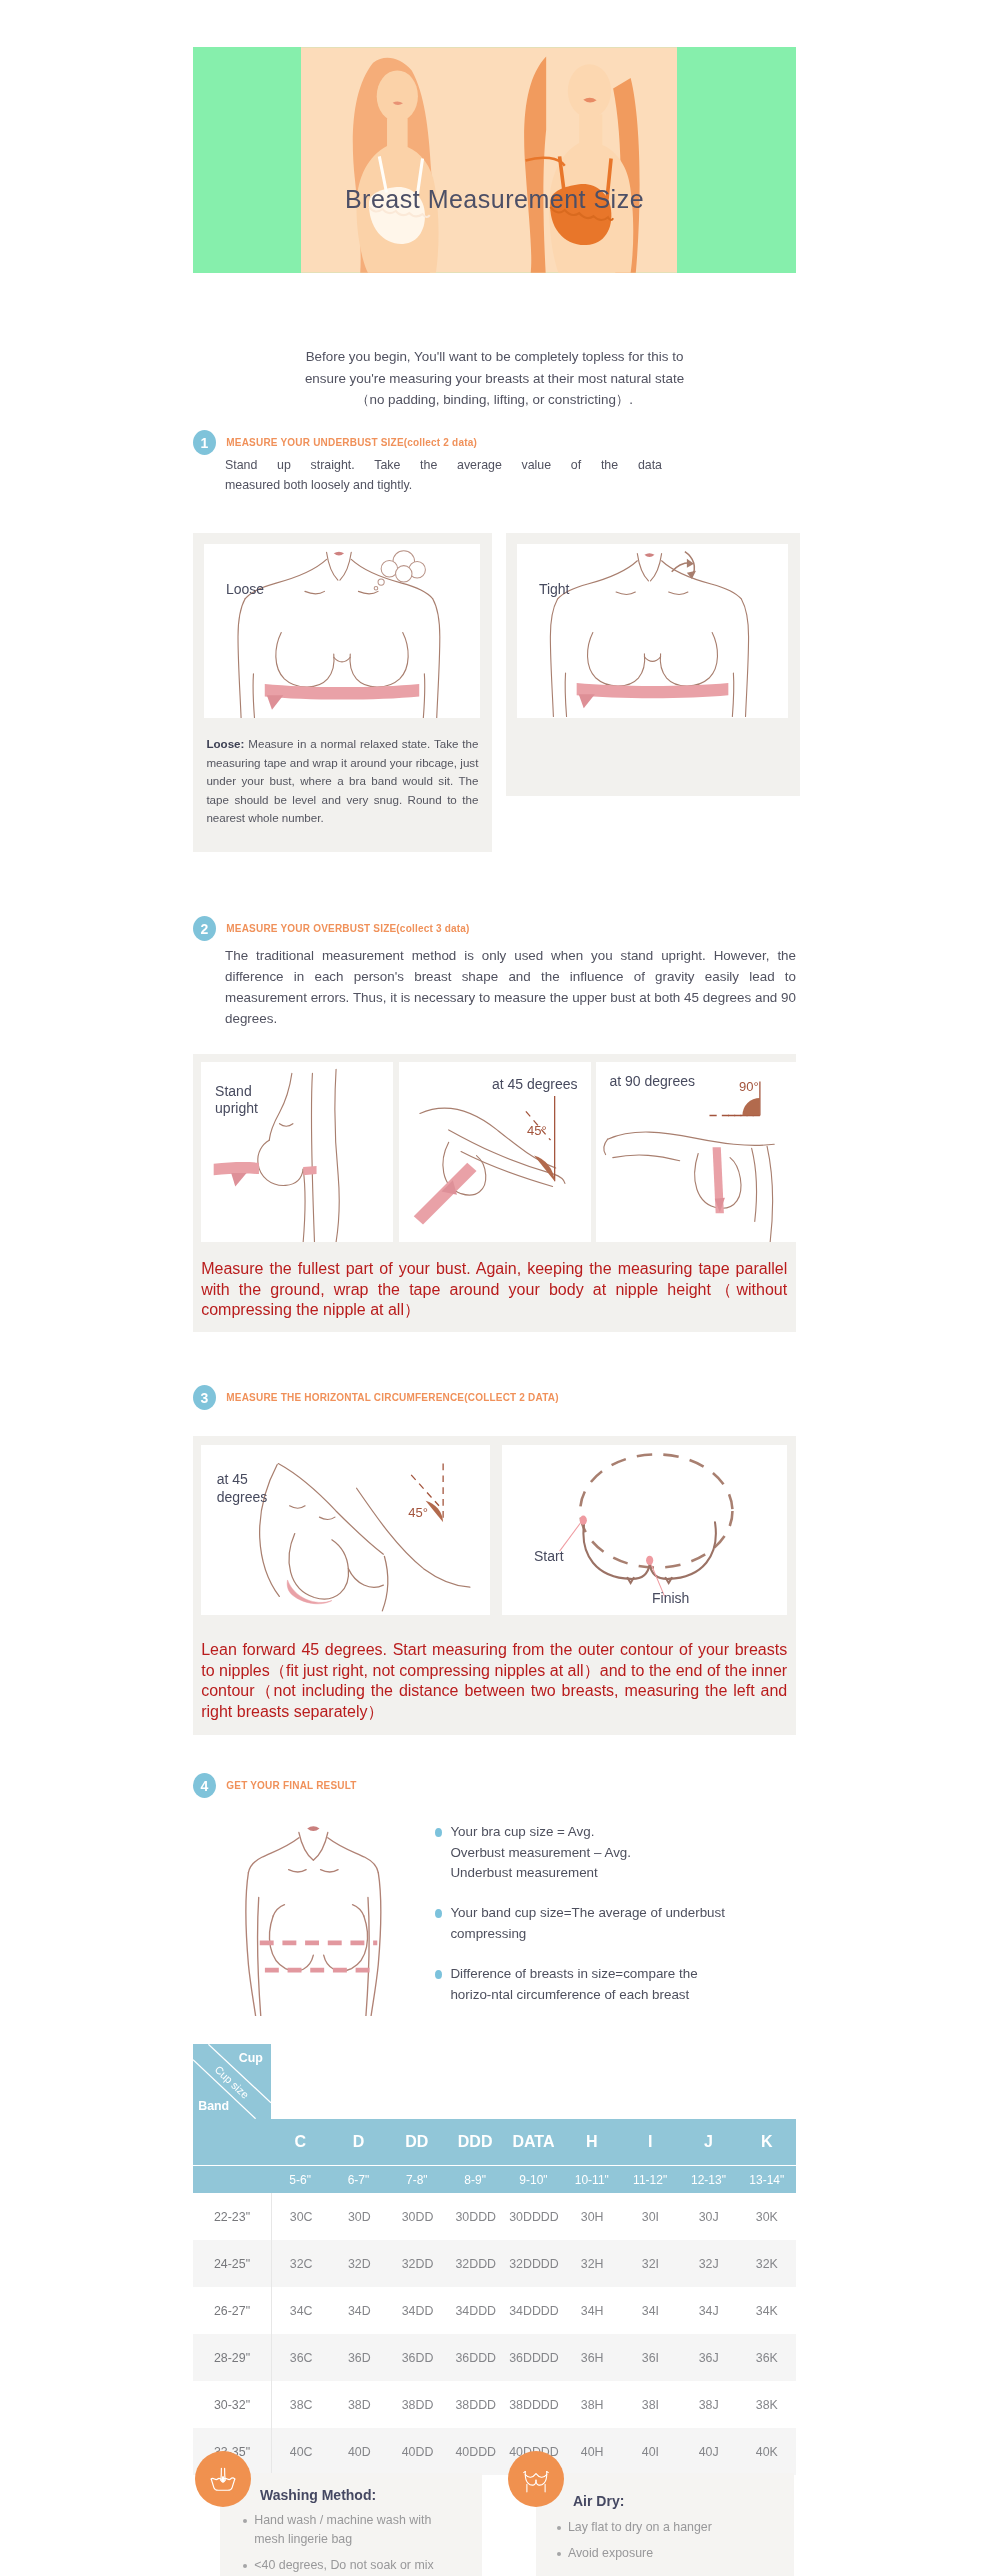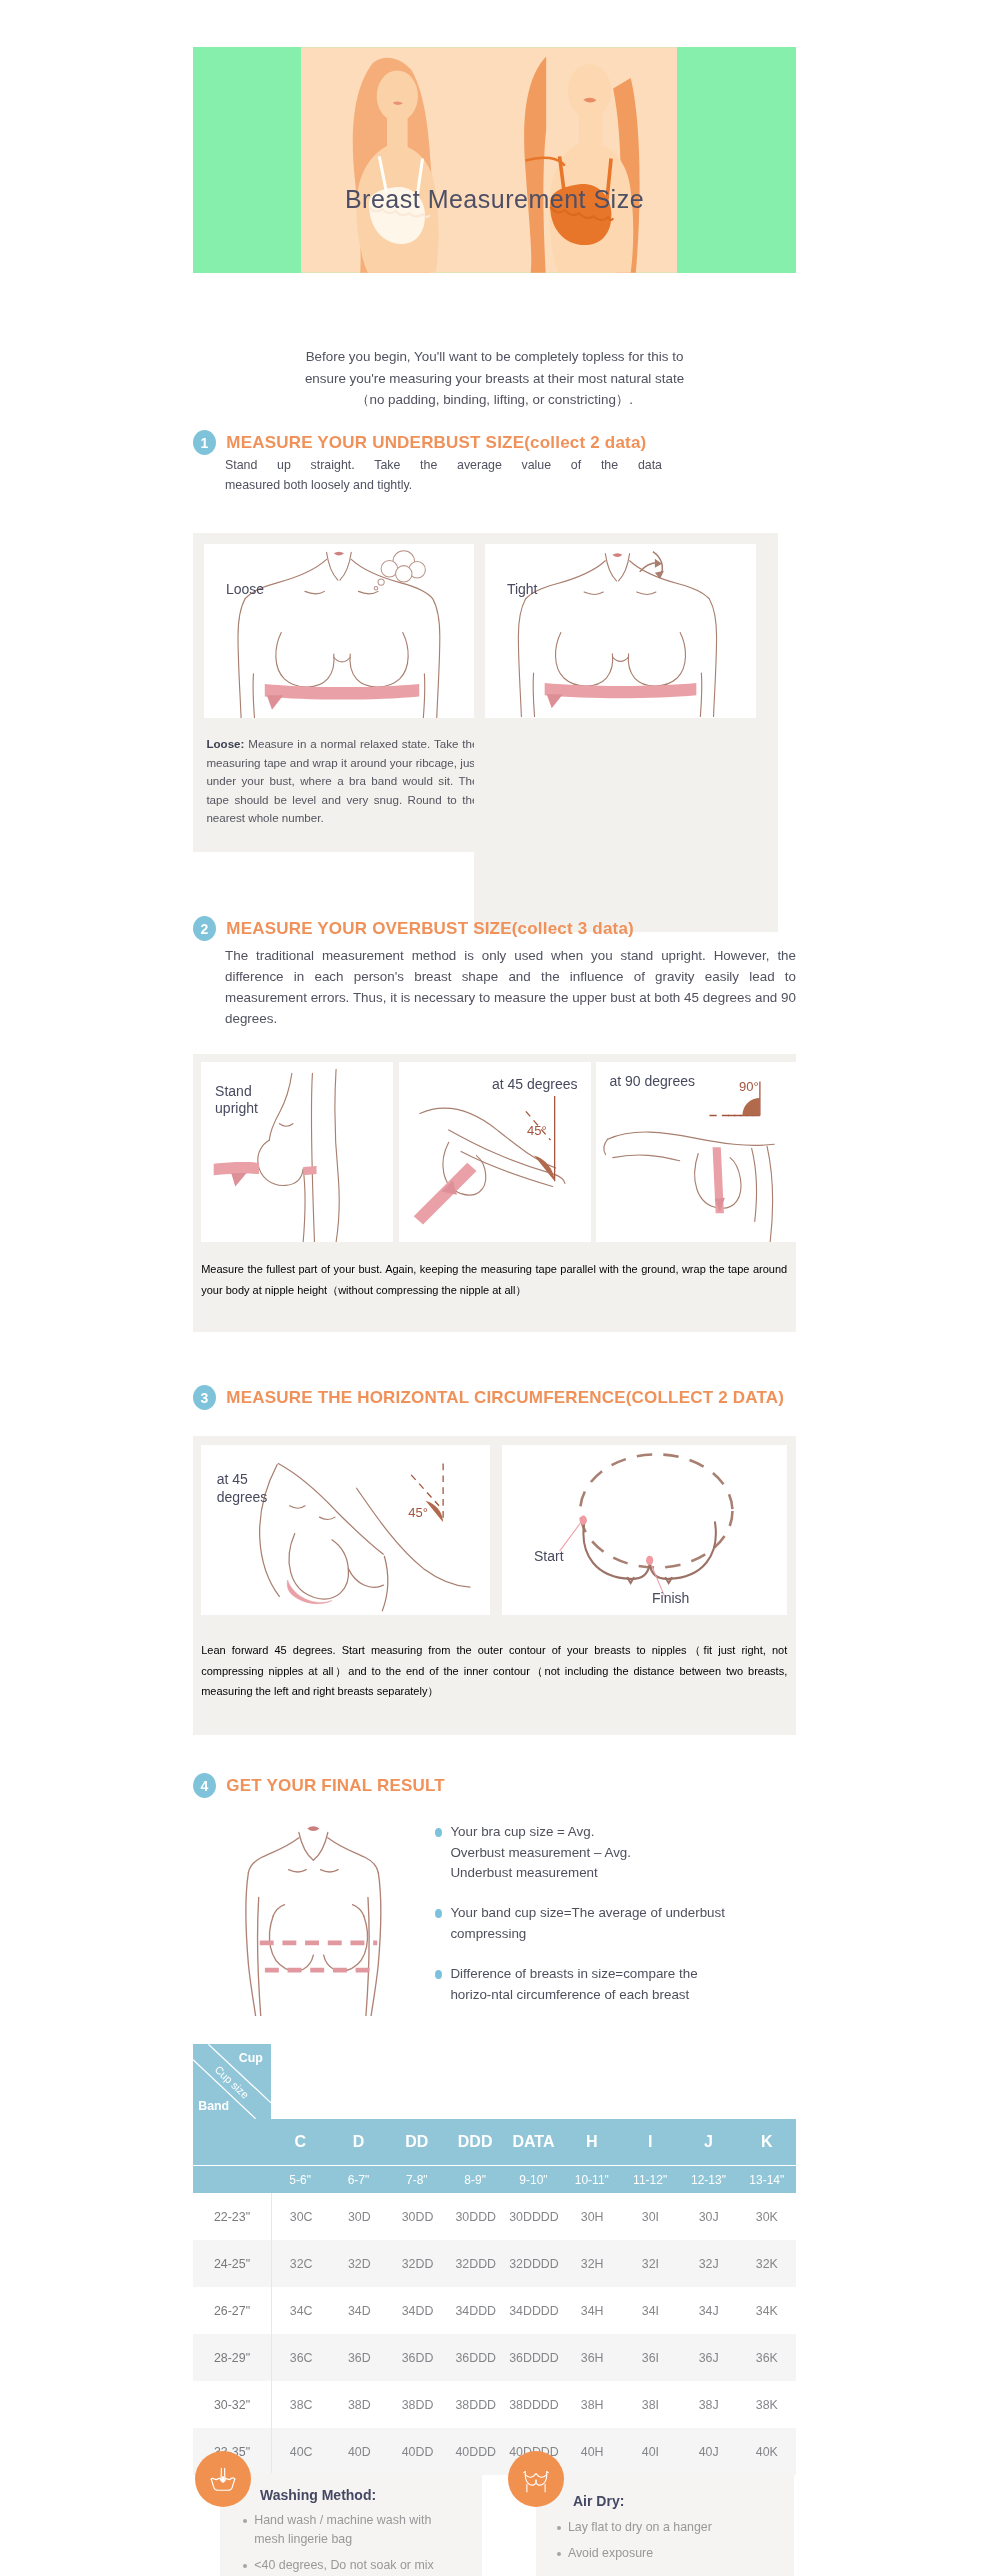--- a/index.html
+++ b/index.html
@@ -14,34 +14,34 @@
     font-weight:500;color:#4c4f66;letter-spacing:0.5px;}
 
   
   .intro{left:193px;top:346px;width:603px;text-align:center;color:#515260;
     font-size:13.4px;line-height:21.6px;}
 
   
   .sec-head{display:flex;align-items:center;gap:10.3px;}
   .badge{width:23px;height:25px;border-radius:50%;background:#7fc3da;color:#fff;
     font-size:14px;font-weight:700;display:flex;align-items:center;justify-content:center;flex:0 0 auto;}
-  .sec-title{font-size:17px;font-weight:700;color:#f0915a;letter-spacing:0.2px;white-space:nowrap;}
+  .sec-title{font-size:10px;font-weight:700;color:#f0915a;letter-spacing:0.2px;white-space:nowrap;}
 
   .just2{color:#515260;font-size:12.4px;line-height:19.6px;}
   .just2 .jl{display:block;text-align:justify;text-align-last:justify;}
   .just2 .jl:last-child{text-align-last:left;}
 
   .gray-box{background:#f2f1ee;}
   .card{background:#ffffff;}
   .card-label{color:#474a5e;font-size:14px;font-weight:500;line-height:17.5px;}
   .angle{color:#a3543c;font-size:13px;font-weight:500;}
 
   .body-text{color:#54555f;font-size:11.6px;line-height:18.5px;text-align:justify;}
   .lead{font-weight:700;color:#3e4154;}
-  .footer-text{color:#000000;font-size:11px;line-height:20.6px;text-align:justify;}
+  .footer-text{color:#b91c1c;font-size:16px;line-height:20.6px;text-align:justify;}
 
   
   .s4-bullets{left:435px;top:1822px;width:350px;}
   .s4b{display:flex;margin-bottom:19.6px;}
   .s4b .dot{width:7.2px;height:9.3px;border-radius:50%;background:#7cc2dc;margin:5.7px 8.2px 0 0;flex:0 0 auto;}
   .s4b .btxt{color:#4e505e;font-size:13.4px;line-height:20.6px;}
 
   
   .tbl{left:193px;top:2044px;width:603px;}
   .thead-row{display:flex;background:#91c6d8;}
@@ -145,21 +145,21 @@
         </g>
       </svg>
       <div class="abs card-label" style="left:21.6px;top:37px;">Loose</div>
     </div>
     <div class="abs body-text" style="left:13.4px;top:202px;width:272px;">
       <span class="lead">Loose:</span>
       <span>Measure in a normal relaxed state. Take the measuring tape and wrap it around your ribcage, just under your bust, where a bra band would sit. The tape should be level and very snug. Round to the nearest whole number.</span>
     </div>
   </div>
 
-  <div class="abs gray-box" style="left:474px;top:533px;width:294px;height:399px;padding-left:10px;">
+  <div class="abs gray-box" style="left:506px;top:533px;width:294px;height:263px;">
     <div class="abs card" style="left:11.3px;top:11.3px;width:271px;height:174px;">
       <svg class="abs" style="left:0;top:0" width="271" height="174" viewBox="0 0 536 338">
         <g stroke="#a87e6e" stroke-width="2.2" fill="none" stroke-linecap="round">
           <path d="M238,16 C242,44 250,60 260,70 M286,16 C282,44 274,60 264,70"></path>
           <path d="M238,30 C210,56 170,68 140,76 C110,84 92,92 80,106"></path>
           <path d="M286,30 C314,56 354,68 384,76 C414,84 432,92 444,106"></path>
           <path d="M196,92 C210,98 224,98 234,92 M300,92 C314,98 328,98 338,92"></path>
           <path d="M80,106 C70,124 66,150 66,180 C66,230 70,290 72,338"></path>
           <path d="M444,106 C454,124 458,150 458,180 C458,230 454,290 452,338"></path>
           <path d="M96,252 C94,282 96,312 98,338 M428,252 C430,282 428,312 426,338"></path>

